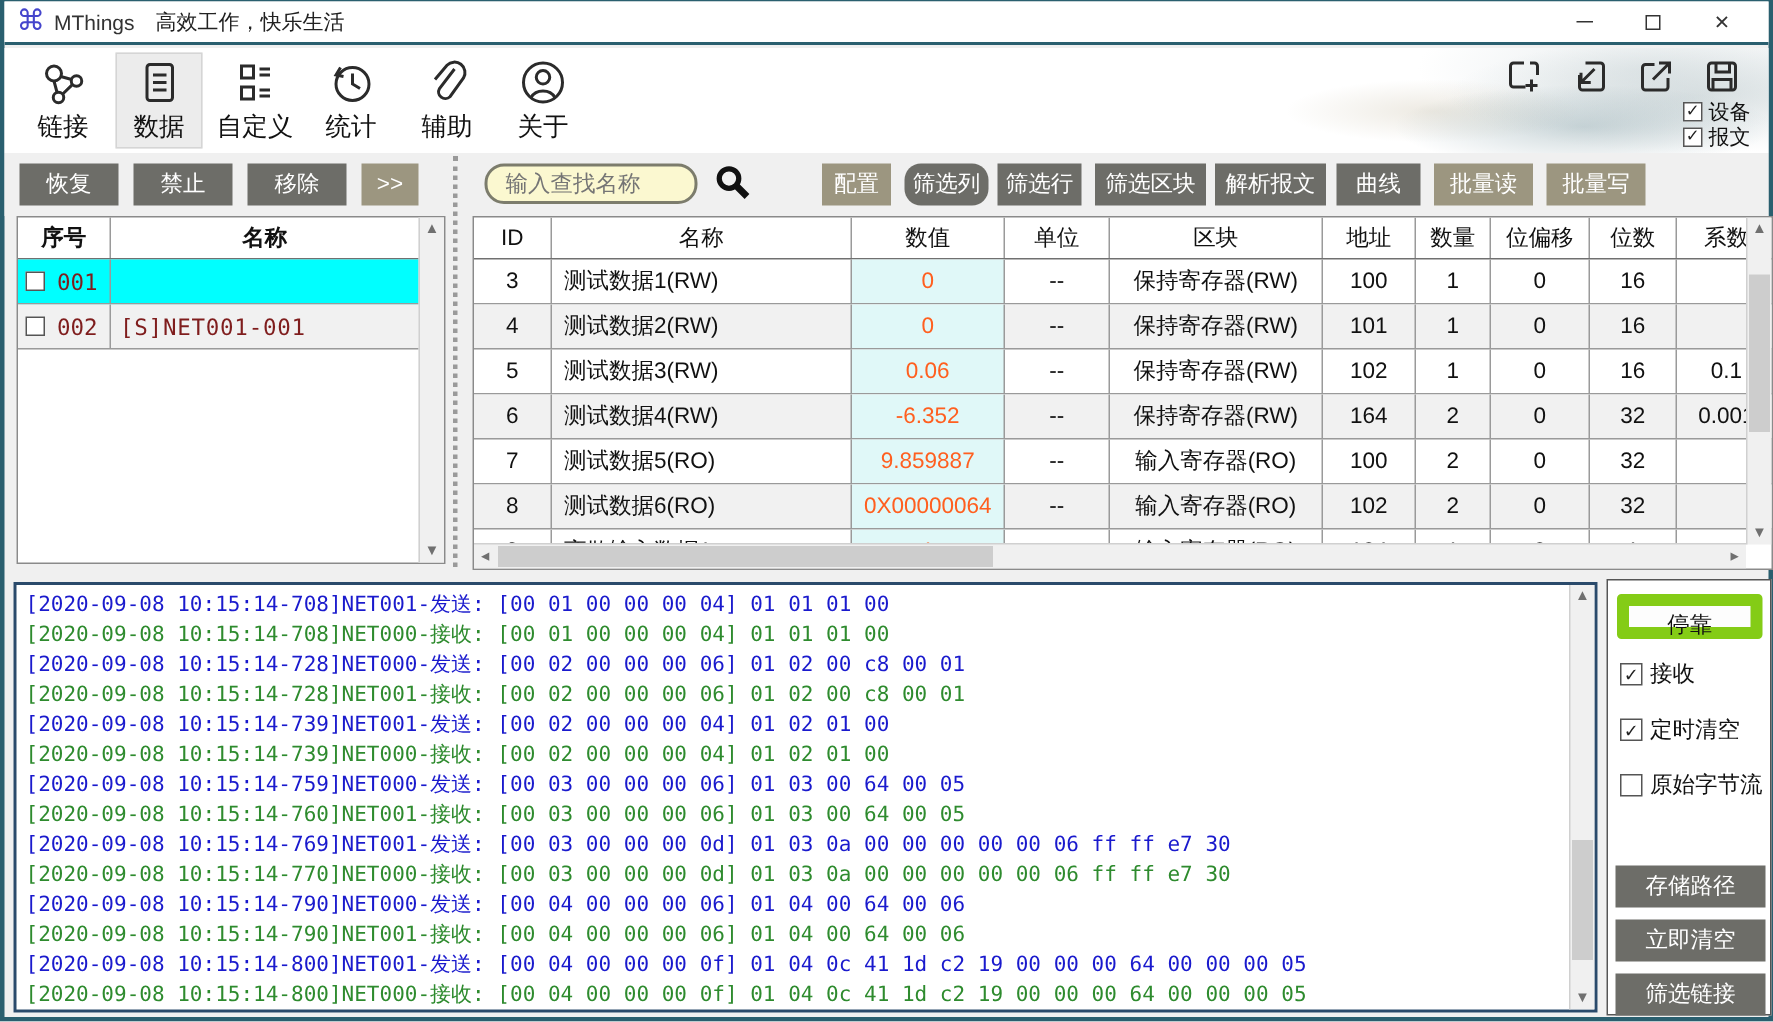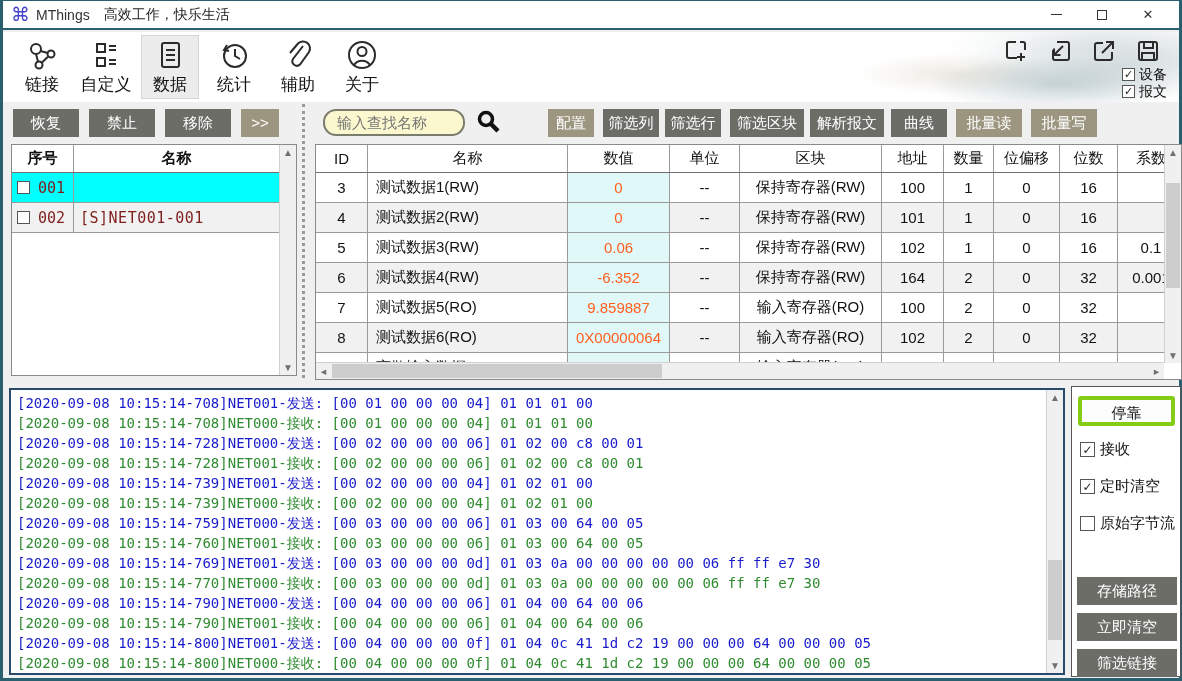--- a/index.html
+++ b/index.html
@@ -88,21 +88,21 @@
   .hthumb { position:absolute; top:1px; height:14px; background:#cdcdcd; }
 
   
   #log-panel { position:absolute; left:6px; top:387px; width:1056px; height:287px; background:#fff; border:2px solid #2a4a6b; overflow:hidden; }
   #log-body { position:absolute; left:6px; top:3px; right:18px; font-family:"DejaVu Sans Mono","Liberation Mono",monospace; font-size:14px; line-height:20px; white-space:nowrap; }
   .log-line.send { color:#1a1acd; }
   .log-line.recv { color:#2e8b2e; }
 
   
   #side-panel { position:absolute; left:1068px; top:385px; width:110px; height:291px; background:#fff; border:1px solid #555; }
-  #dock-btn { position:absolute; left:6px; top:9px; width:97px; height:30px; background:#fdfdfd; border:4px solid #84cc16; border-radius:3px; font-size:15px; color:#111; font-family:inherit; line-height:26px; text-align:center; }
+  #dock-btn { position:absolute; left:6px; top:9px; width:97px; height:30px; background:#fdfdfd; border:8px solid #84cc16; border-radius:3px; font-size:15px; color:#111; font-family:inherit; line-height:26px; text-align:center; }
   .side-check { position:absolute; left:8px; display:flex; align-items:center; font-size:15px; color:#111; white-space:nowrap; }
   .side-check .cbx { width:15px; height:15px; font-size:12px; margin-right:5px; }
   .side-btn { left:5px; width:100px; }
 </style>
 </head>
 <body>
 
 <div id="window">
 
   <div id="titlebar">
@@ -126,34 +126,34 @@
     <div id="nav">
       <div class="nav-item">
         <svg viewBox="0 0 32 32">
             <circle cx="10" cy="10" r="5"></circle>
             <circle cx="25" cy="15" r="3.5"></circle>
             <circle cx="13" cy="26" r="3.5"></circle>
             <path d="M14.5 12 L21.8 14 M21.9 17.8 L16 23.5 M10 15 L12 22.5"></path>
           </svg>
         <span class="nav-label">链接</span>
       </div>
+      <div class="nav-item active">
+        <svg viewBox="0 0 32 32">
+            <rect x="8" y="4" width="17" height="24" rx="2"></rect>
+            <path d="M12 11h9 M12 16h9 M12 21h9"></path>
+          </svg>
+        <span class="nav-label">数据</span>
+      </div>
       <div class="nav-item">
         <svg viewBox="0 0 32 32">
             <rect x="7" y="5" width="8" height="8"></rect>
             <rect x="7" y="19" width="8" height="8"></rect>
             <path d="M19 7h7 M19 11h7 M19 21h7 M19 25h7"></path>
           </svg>
         <span class="nav-label">自定义</span>
-      </div>
-      <div class="nav-item active">
-        <svg viewBox="0 0 32 32">
-            <rect x="8" y="4" width="17" height="24" rx="2"></rect>
-            <path d="M12 11h9 M12 16h9 M12 21h9"></path>
-          </svg>
-        <span class="nav-label">数据</span>
       </div>
       <div class="nav-item">
         <svg viewBox="0 0 32 32">
             <circle cx="17" cy="17" r="11"></circle>
             <path d="M17 10v7l5 3"></path>
             <path d="M9 6 L6 11 L11 12"></path>
           </svg>
         <span class="nav-label">统计</span>
       </div>
       <div class="nav-item">
@@ -209,21 +209,21 @@
     <div class="btn dark" style="left:162px; width:66px;">移除</div>
     <div class="btn olive" style="left:238px; width:38px;">&gt;&gt;</div>
     <input id="search-box" placeholder="输入查找名称" style="">
     <div id="mag">
       <svg viewBox="0 0 28 28">
           <circle cx="11" cy="11" r="6.5" stroke-width="3.5"></circle>
           <path d="M16 16 L23 23" stroke-width="4.5"></path>
         </svg>
     </div>
     <div class="btn olive" style="left:545px;  width:46px;">配置</div>
-    <div class="btn dark" style="left:600px;  width:56px;">筛选列</div>
+    <div class="btn dark" style="left:600px;  width:56px;border-radius:11px;">筛选列</div>
     <div class="btn dark" style="left:662px;  width:56px;">筛选行</div>
     <div class="btn dark" style="left:727px;  width:74px;">筛选区块</div>
     <div class="btn dark" style="left:807px;  width:74px;">解析报文</div>
     <div class="btn dark" style="left:888px;  width:56px;">曲线</div>
     <div class="btn olive" style="left:953px;  width:66px;">批量读</div>
     <div class="btn olive" style="left:1028px; width:66px;">批量写</div>
   </div>
 
   <div id="splitter"></div>
 

